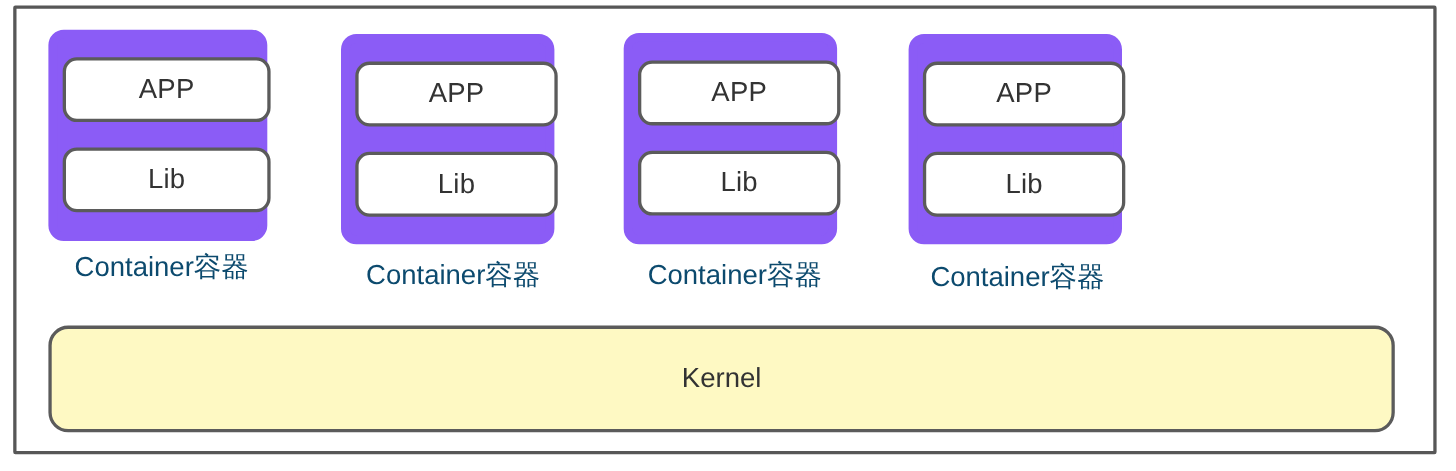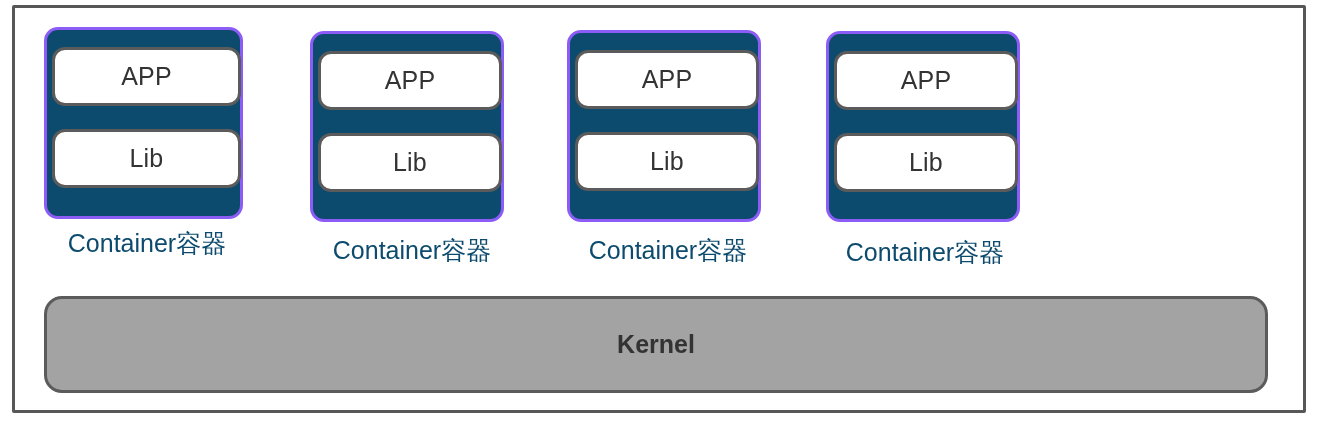--- a/index.html
+++ b/index.html
@@ -25,24 +25,24 @@
     width: 1294px;
     height: 408px;
     border: 3px solid #575757;
     border-radius: 2px;
     box-sizing: border-box;
     background: transparent;
   }
   
   .container-box {
     position: absolute;
-    border: 3px solid #8b5cf6;
+    border: 8px solid #8b5cf6;
     border-radius: 14px;
     box-sizing: border-box;
-    background: #0c4a6e;
+    background: #8b5cf6;
   }
   
   .inner-box {
     position: absolute;
     border: 3px solid #5b5b5b;
     border-radius: 13px;
     box-sizing: border-box;
     background: #ffffff;
     display: flex;
     align-items: center;
@@ -63,25 +63,24 @@
     line-height: 1;
     white-space: nowrap;
     text-align: center;
   }
   
   .kernel-box {
     position: absolute;
     border: 3px solid #5b5b5b;
     border-radius: 18px;
     box-sizing: border-box;
-    background: #a3a3a3;
+    background: #fef9c3;
     display: flex;
     align-items: center;
     justify-content: center;
-    font-weight: bold;
   }
   .kernel-label {
     color: #333333;
     font-size: 25px;
     line-height: 1;
     white-space: nowrap;
   }
 </style>
 </head>
 <body>

